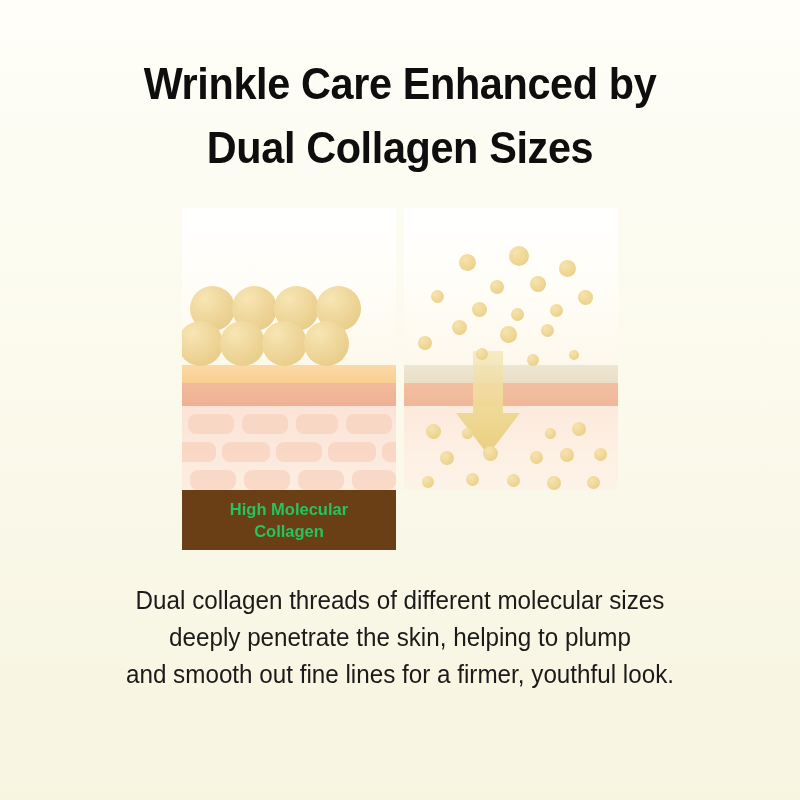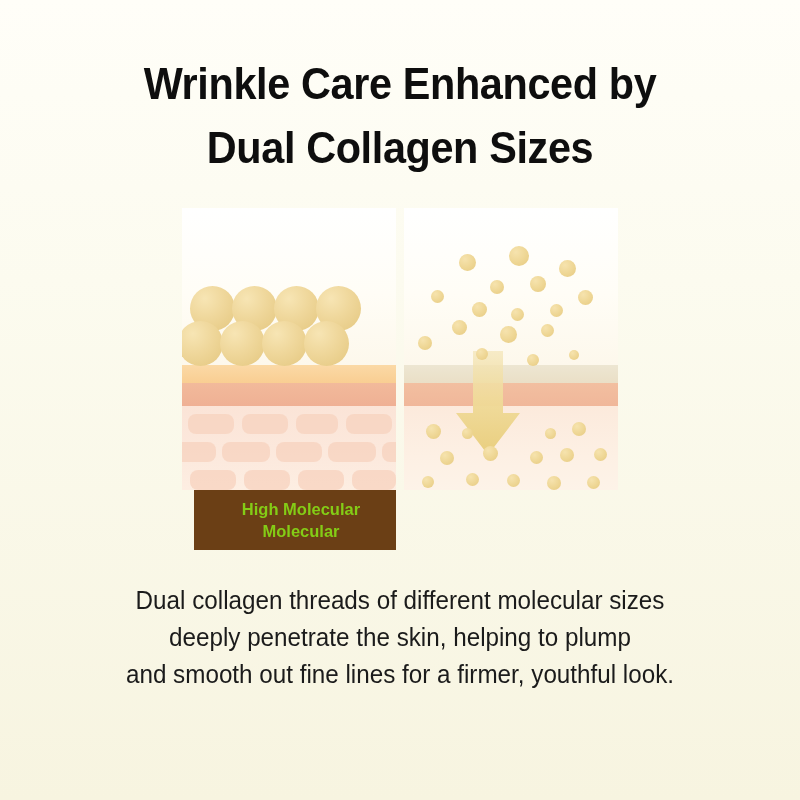--- a/index.html
+++ b/index.html
@@ -114,21 +114,21 @@
     height: 60px;
     display: flex;
     align-items: center;
     justify-content: center;
     text-align: center;
     font-size: 16.5px;
     font-weight: 700;
     line-height: 1.35;
     font-family: "Liberation Sans Narrow", "Liberation Sans", sans-serif;
   }
-  .bar.left  { left: 12px;     background: #6B3F15; color: #84cc16; }
+  .bar.left  { left: 0;     background: #6B3F15; color: #22c55e; }
 
   
   #body-copy {
     position: absolute;
     top: 582px;
     left: 0;
     width: 800px;
     text-align: center;
     font-size: 25.5px;
     line-height: 1.45;
@@ -179,21 +179,21 @@
     <div class="ball" style="left:134px;top:78px;  width:45px; height:45px;"></div>
 
     <div class="ball" style="left:-4px; top:113px; width:45px; height:45px;"></div>
     <div class="ball" style="left:38px; top:113px; width:45px; height:45px;"></div>
     <div class="ball" style="left:80px; top:113px; width:45px; height:45px;"></div>
     <div class="ball" style="left:122px;top:113px; width:45px; height:45px;"></div>
 
     <div class="bar left">
       <div>
         <span>High Molecular</span><br>
-        <span>Molecular</span>
+        <span>Collagen</span>
       </div>
     </div>
   </div>
 
   <div class="panel right">
     <div class="skin sky"></div>
     <div class="skin epidermis r"></div>
     <div class="skin papillary r"></div>
     <div class="skin dermis r"></div>
 

